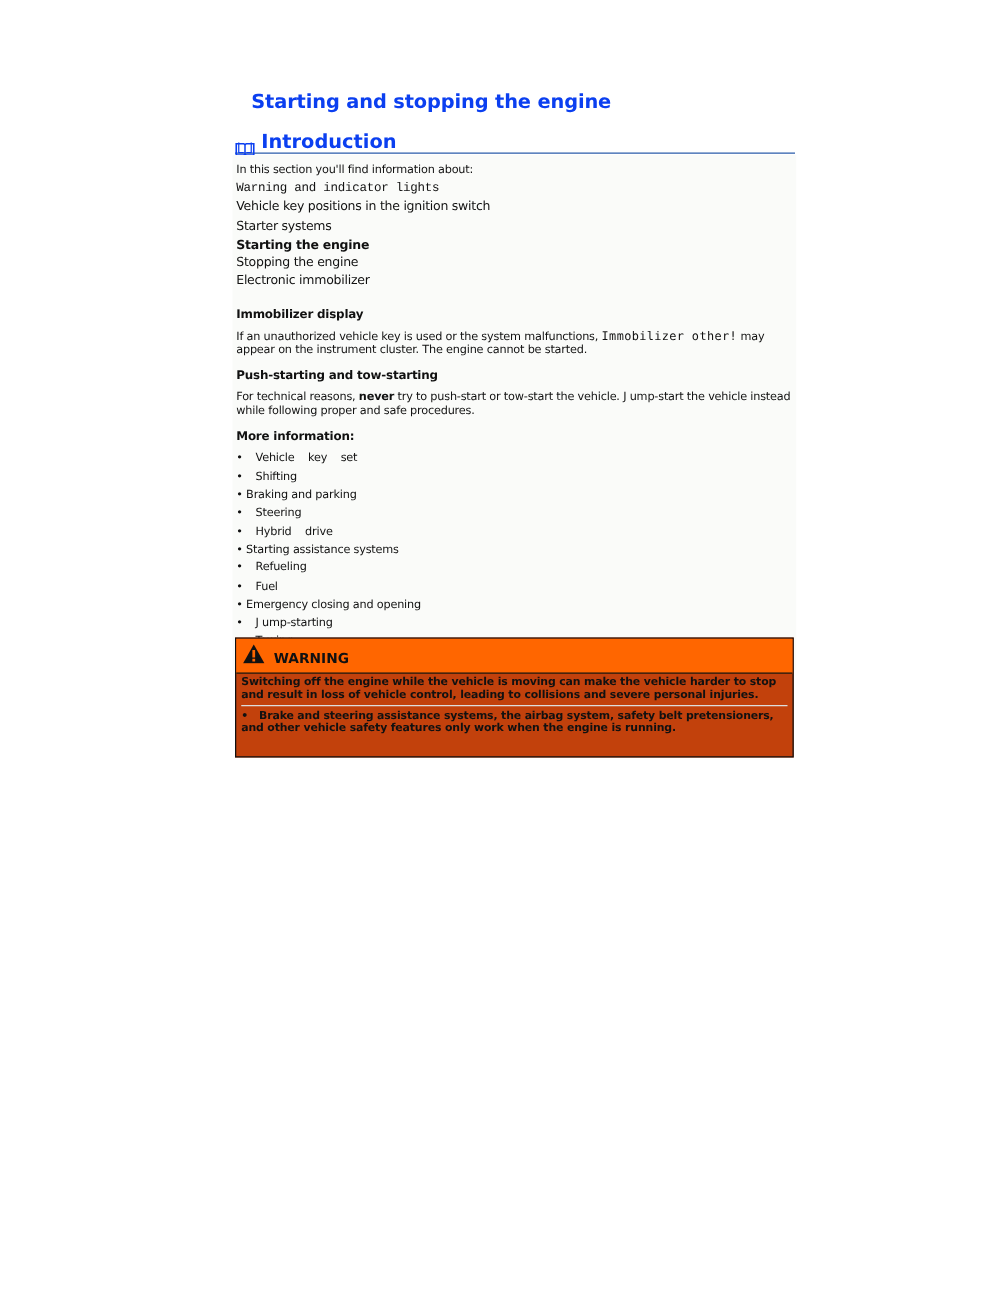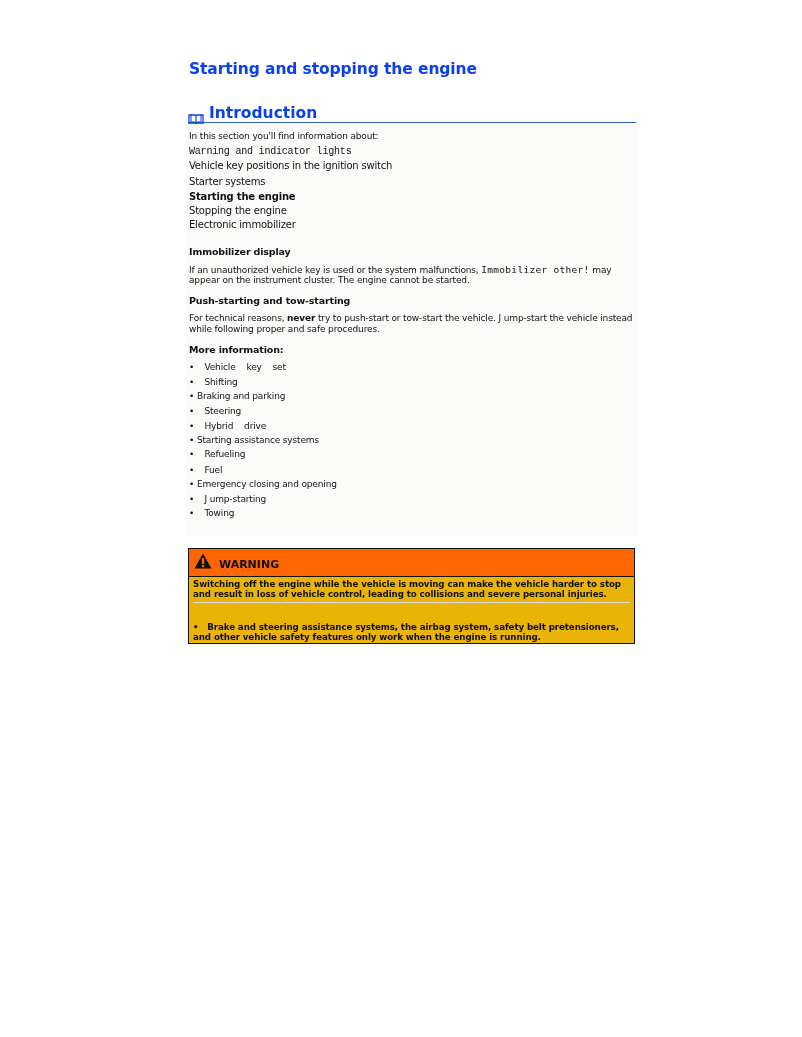--- a/index.html
+++ b/index.html
@@ -11,21 +11,21 @@
       width: 802px;
       height: 1037px;
       position: relative;
       font-family: "DejaVu Sans", sans-serif;
       color: #000;
     }
     .page-title {
       position: absolute;
       left: 189px;
       top: 60px;
-      margin: 0;
+      margin: 12px;
       font-size: 15.5px;
       font-weight: bold;
       color: #0b3ff0;
       letter-spacing: -0.1px;
     }
     .section-head {
       position: absolute;
       left: 188px;
       top: 101px;
       width: 448px;
@@ -86,25 +86,25 @@
       white-space: pre;
       letter-spacing: -0.15px;
     }
     .bullet .dot {
       display: inline-block;
       width: 10px;
     }
     .warning-box {
       position: absolute;
       left: 188px;
-      top: 548px;
+      top: 510px;
       width: 445px;
       height: 94px;
       border: 1px solid #111;
-      background: #eab308;
+      background: #c2410c;
     }
     .warning-header {
       height: 27px;
       background: #ff6600;
       display: flex;
       align-items: center;
       padding-left: 5px;
       border-bottom: 1px solid #111;
     }
     .warning-header .warn-icon {
@@ -126,21 +126,21 @@
       font-weight: bold;
       color: #111;
     }
     .warning-body p {
       margin: 0 0 0 0;
       letter-spacing: -0.1px;
     }
     .warning-body .wline {
       border-top: 1px solid #ddd;
       margin-top: 3px;
-      padding-top: 19px;
+      padding-top: 3px;
     }
   </style>
 </head>
 <body>
 
 <h1 class="page-title">Starting and stopping the engine</h1>
 
 <div class="section-head">
   <span class="book-icon">
     <svg width="16" height="12" viewBox="0 0 16 12">

